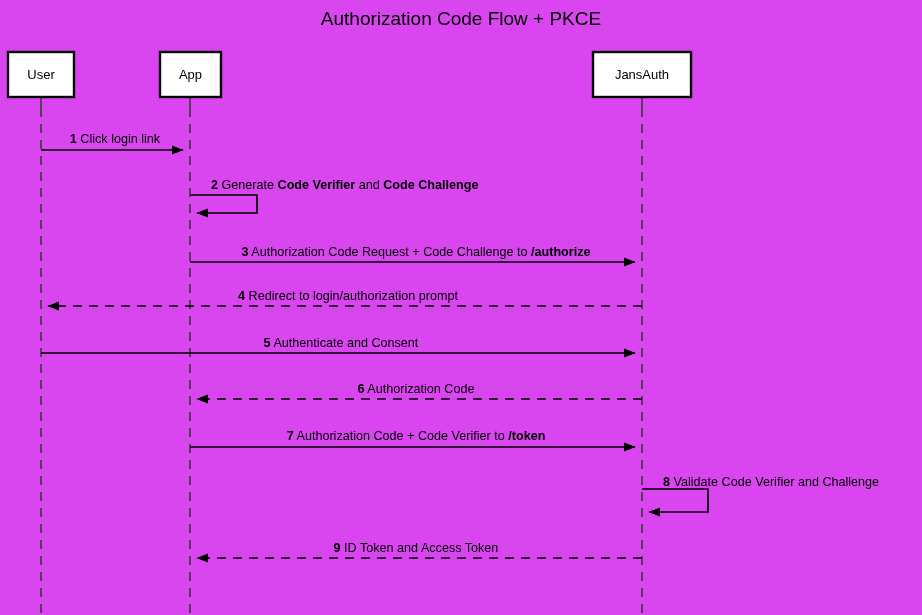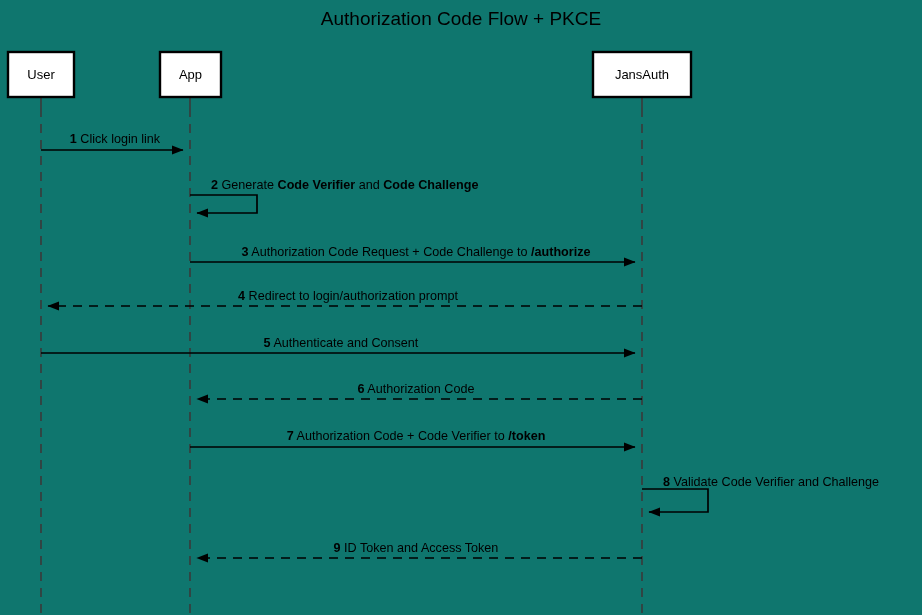--- a/index.html
+++ b/index.html
@@ -9,21 +9,21 @@
     background: #ffffff;
   }
   body {
     font-family: "Liberation Sans", sans-serif;
     color: #000000;
   }
   #diagram-root {
     position: relative;
     width: 922px;
     height: 615px;
-    background: #0f766e;
+    background: #d946ef;
     overflow: hidden;
   }
   #sequence-svg {
     position: absolute;
     left: 0;
     top: 0;
     width: 922px;
     height: 615px;
     display: block;
   }

